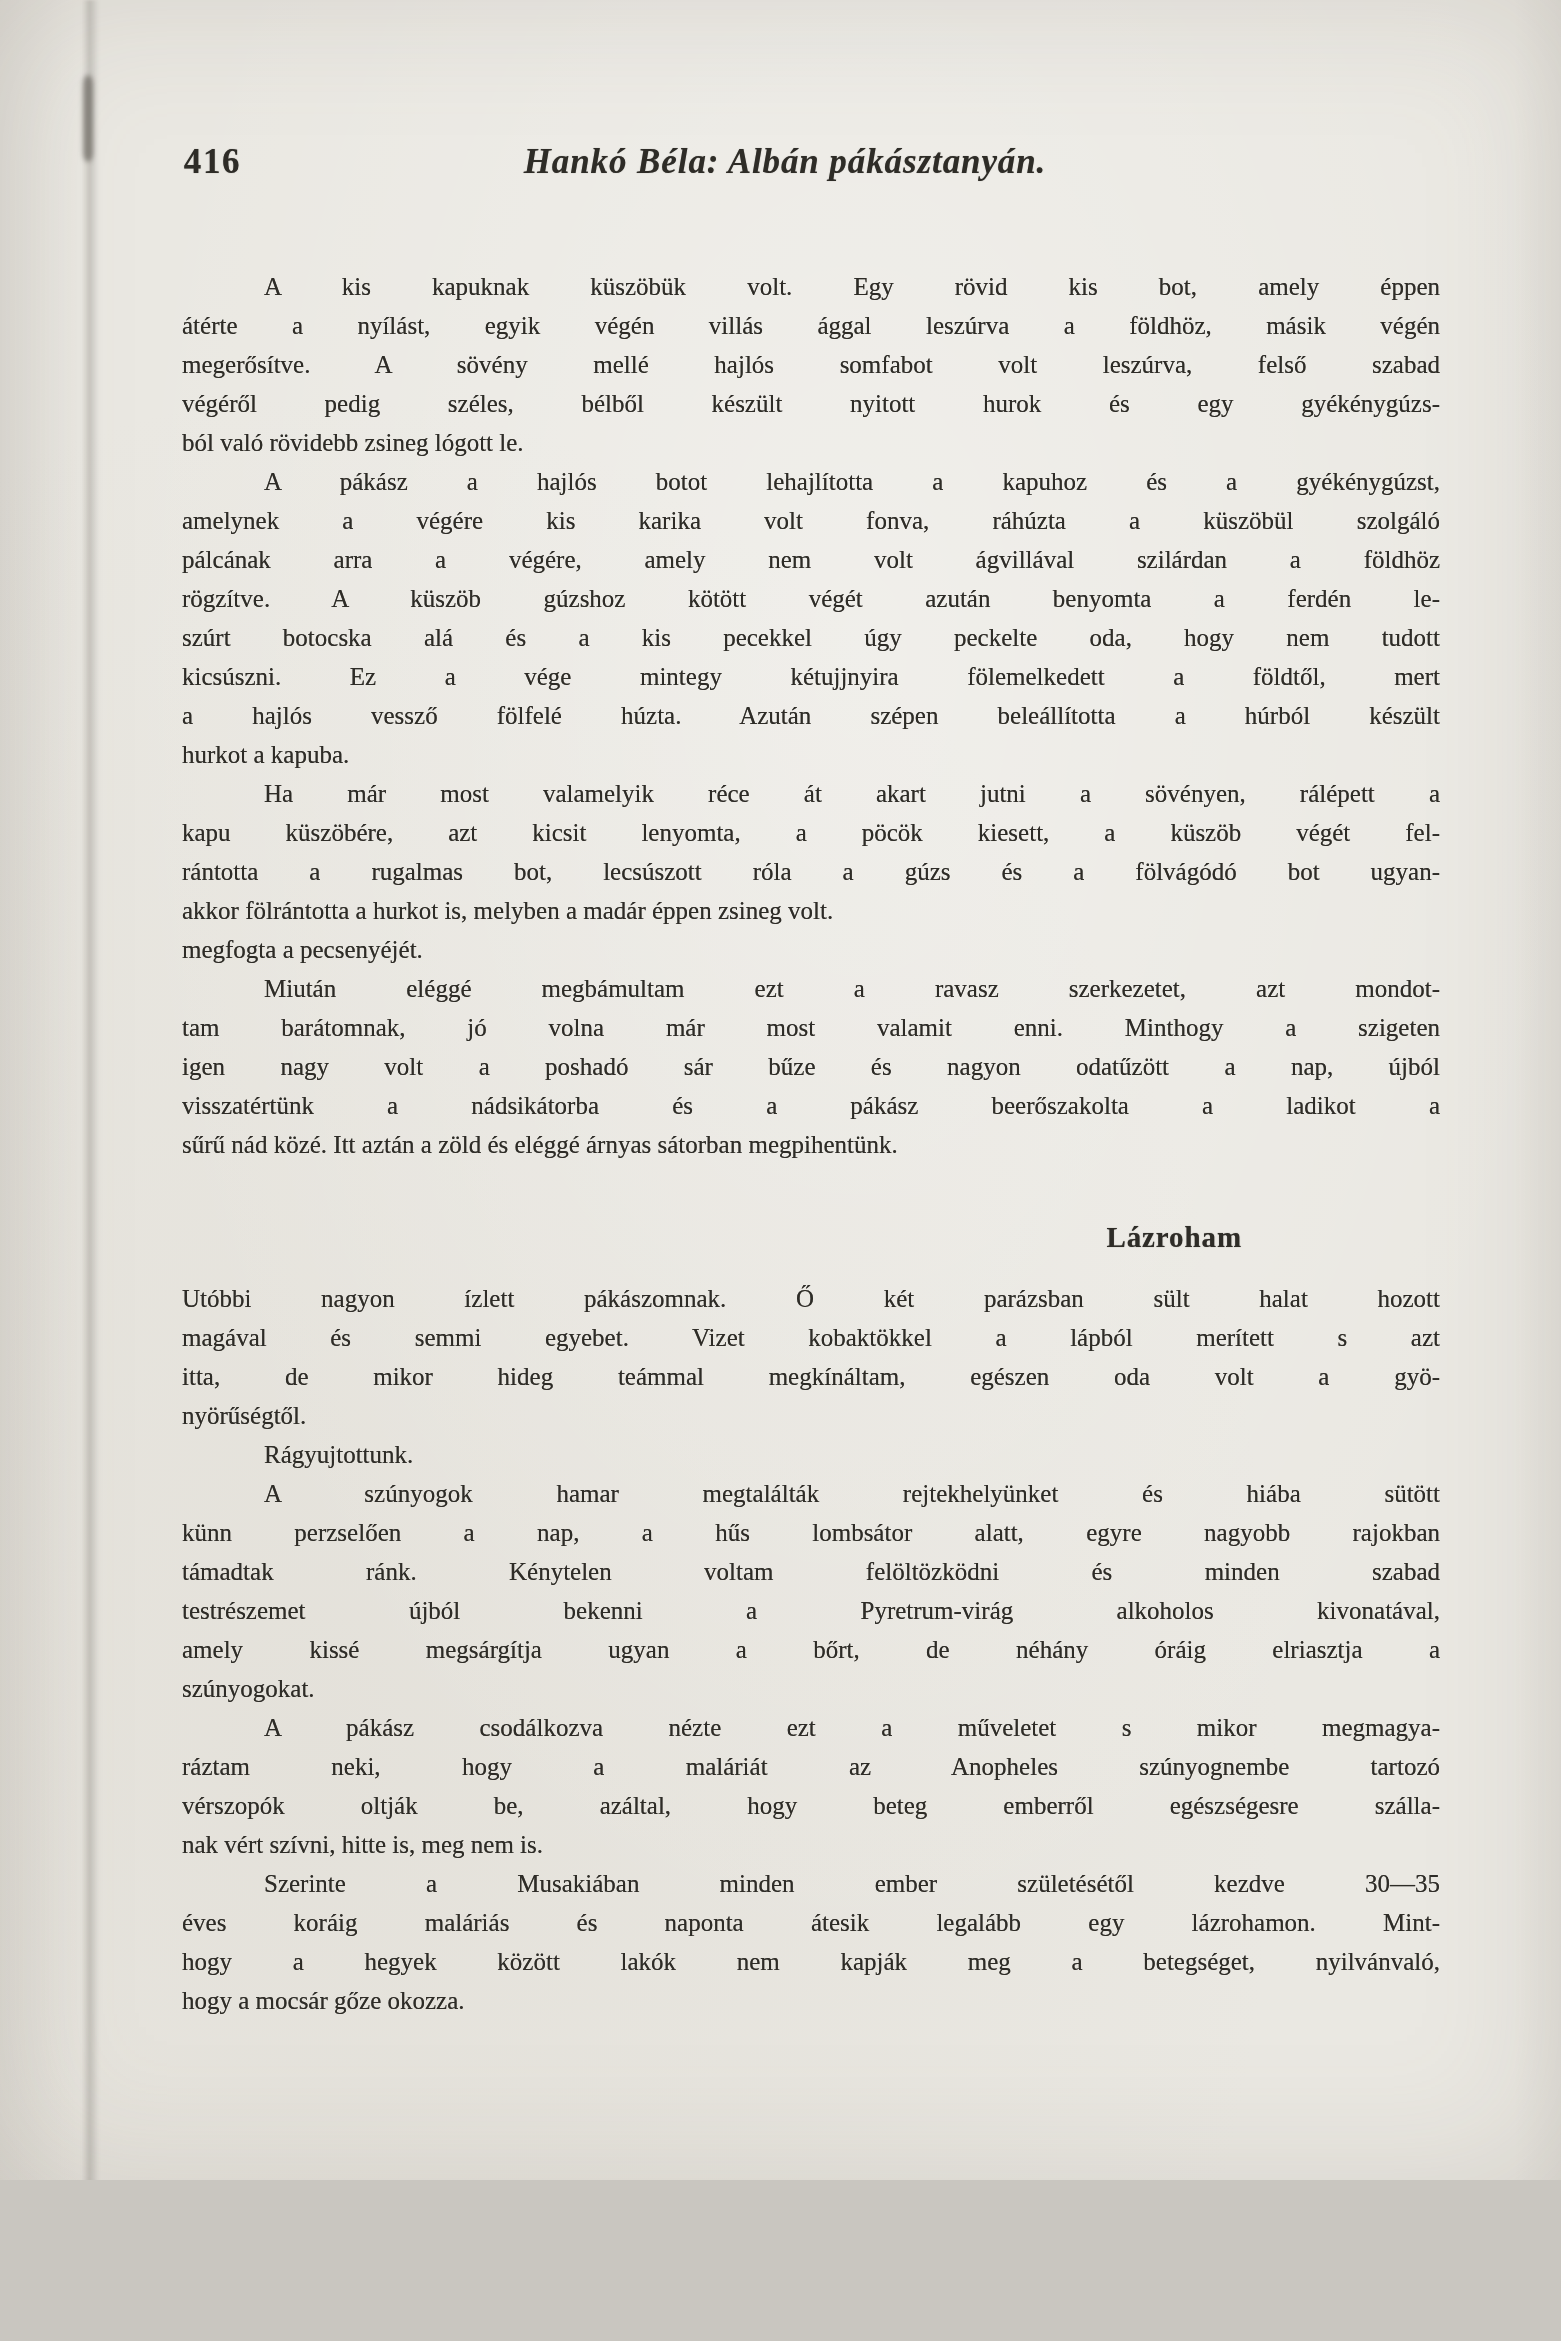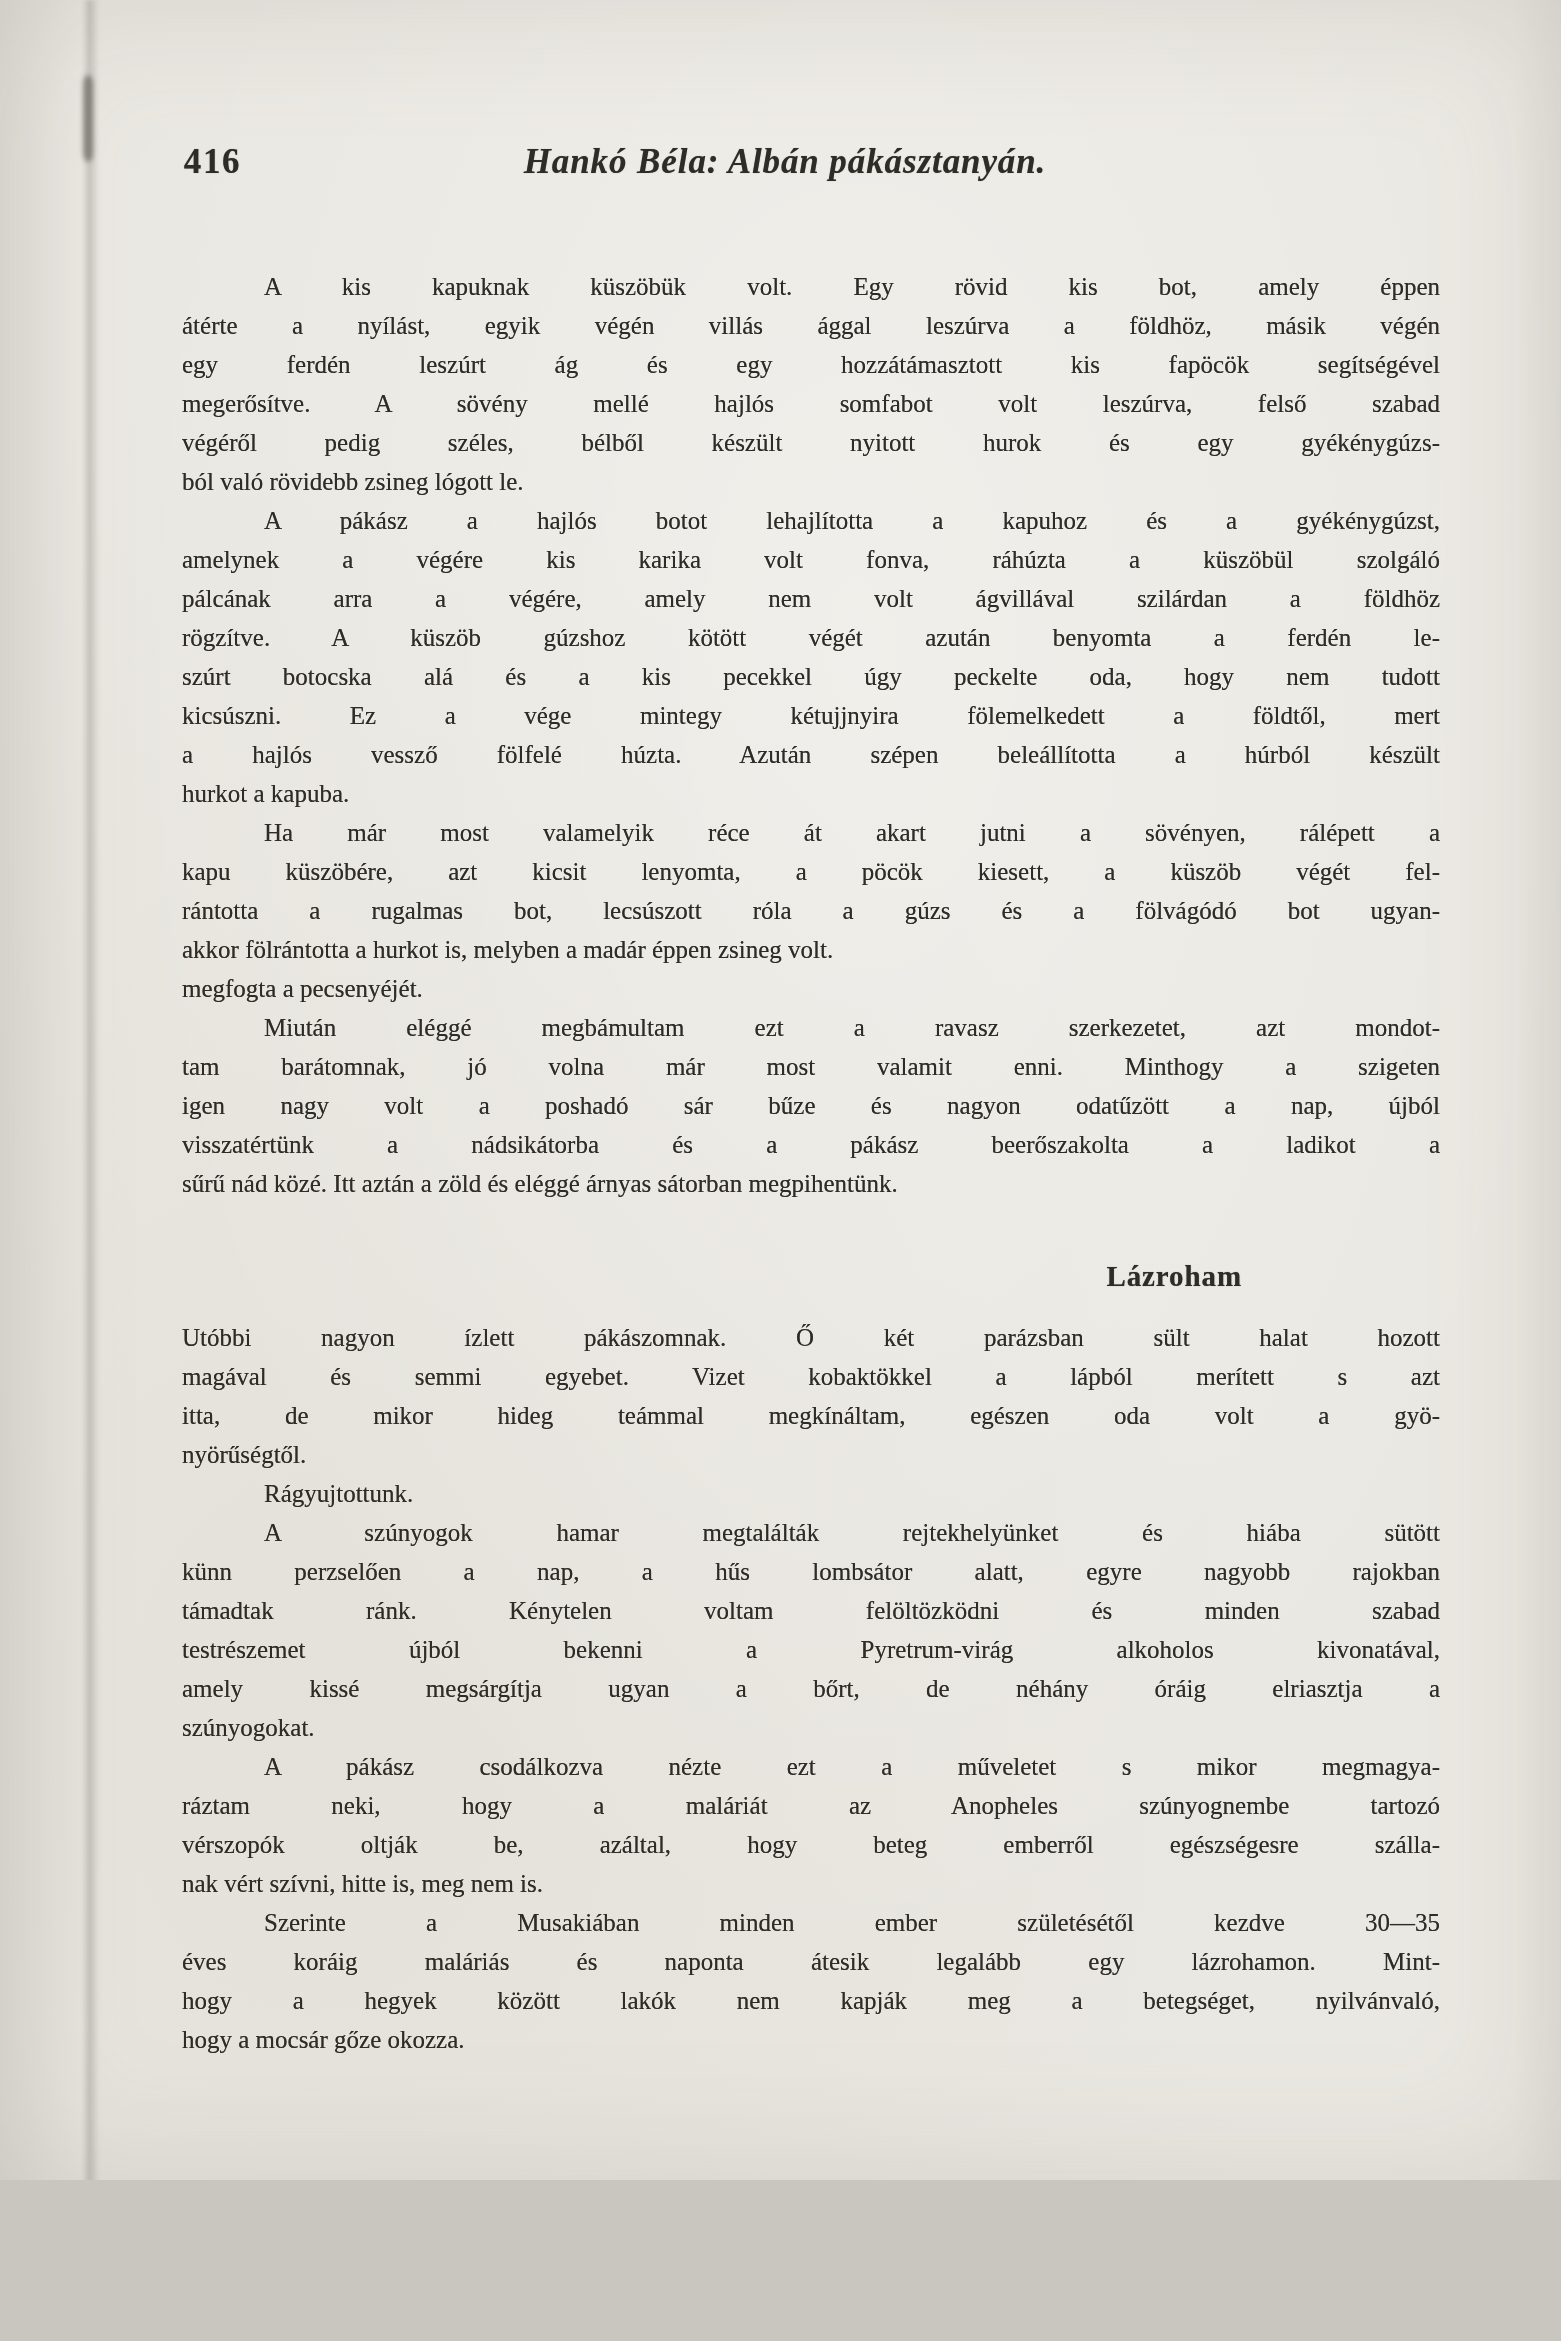--- a/index.html
+++ b/index.html
@@ -94,21 +94,20 @@
     <div class="pagehead">
       <span class="pagenum">416</span>
       <span class="runtitle">Hankó Béla: Albán pákásztanyán.</span>
     </div>
 
     <div class="bodytext">
       <div id="paras-top">
           <div>
             <div class="line first">A kis kapuknak küszöbük volt. Egy rövid kis bot, amely éppen</div>
             <div class="line">átérte a nyílást, egyik végén villás ággal leszúrva a földhöz, másik végén</div>
-            <div class="line">egy ferdén leszúrt ág és egy hozzátámasztott kis fapöcök segítségével</div>
             <div class="line">megerősítve. A sövény mellé hajlós somfabot volt leszúrva, felső szabad</div>
             <div class="line">végéről pedig széles, bélből készült nyitott hurok és egy gyékénygúzs-</div>
             <div class="line last">ból való rövidebb zsineg lógott le.</div>
           </div>
           <div>
             <div class="line first">A pákász a hajlós botot lehajlította a kapuhoz és a gyékénygúzst,</div>
             <div class="line">amelynek a végére kis karika volt fonva, ráhúzta a küszöbül szolgáló</div>
             <div class="line">pálcának arra a végére, amely nem volt ágvillával szilárdan a földhöz</div>
             <div class="line">rögzítve. A küszöb gúzshoz kötött végét azután benyomta a ferdén le-</div>
             <div class="line">szúrt botocska alá és a kis pecekkel úgy peckelte oda, hogy nem tudott</div>

